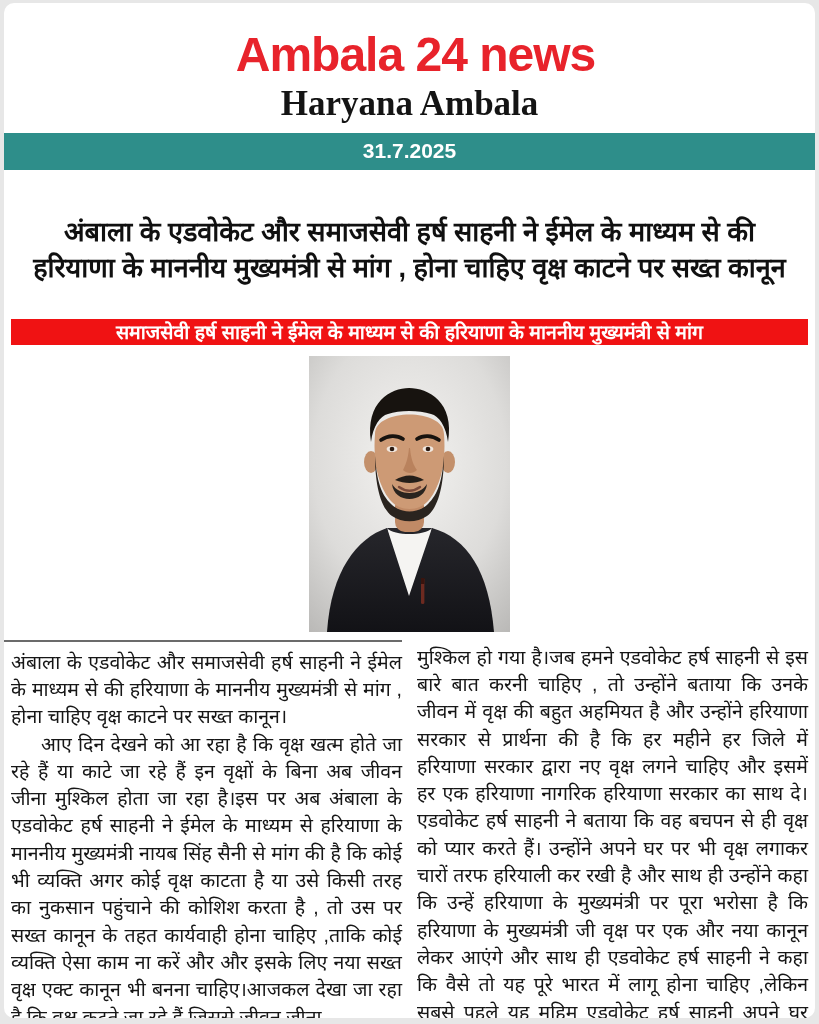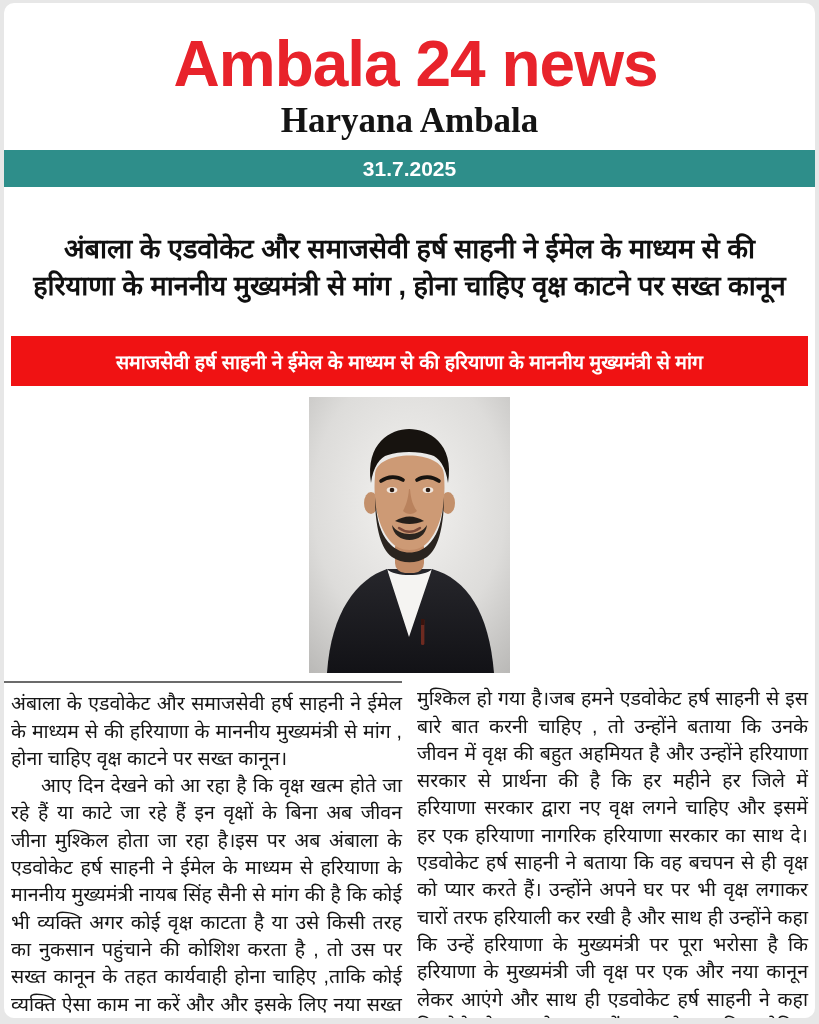--- a/index.html
+++ b/index.html
@@ -13,21 +13,21 @@
     position: absolute;
     left: 4px; top: 3px; right: 4px; bottom: 6px;
     background: #ffffff;
     border-radius: 10px;
     overflow: hidden;
   }
   .masthead { text-align: center; padding-top: 26px; }
   .masthead-title {
     font-family: "Liberation Sans", "DejaVu Sans", sans-serif;
     font-weight: 700;
-    font-size: 64px;
+    font-size: 48px;
     letter-spacing: -1px;
     color: #e8232b;
     line-height: 1.1;
     padding-left: 12px;
   }
   .masthead-subtitle {
     font-family: "Liberation Serif", "DejaVu Serif", serif;
     font-weight: 700;
     font-size: 35px;
     color: #141414;
@@ -50,21 +50,21 @@
     margin: 44px 26px 0 26px;
     text-align: center;
     font-weight: 700;
     font-size: 27px;
     line-height: 1.35;
     color: #101010;
   }
   .strap-banner {
     margin: 32px 7px 0 7px;
     background: #f01213;
-    height: 50px;
+    height: 26px;
     display: flex;
     align-items: center;
     justify-content: center;
   }
   .strap-banner span {
     color: #ffffff;
     font-weight: 700;
     font-size: 19.5px;
   }
   .photo-wrap {

